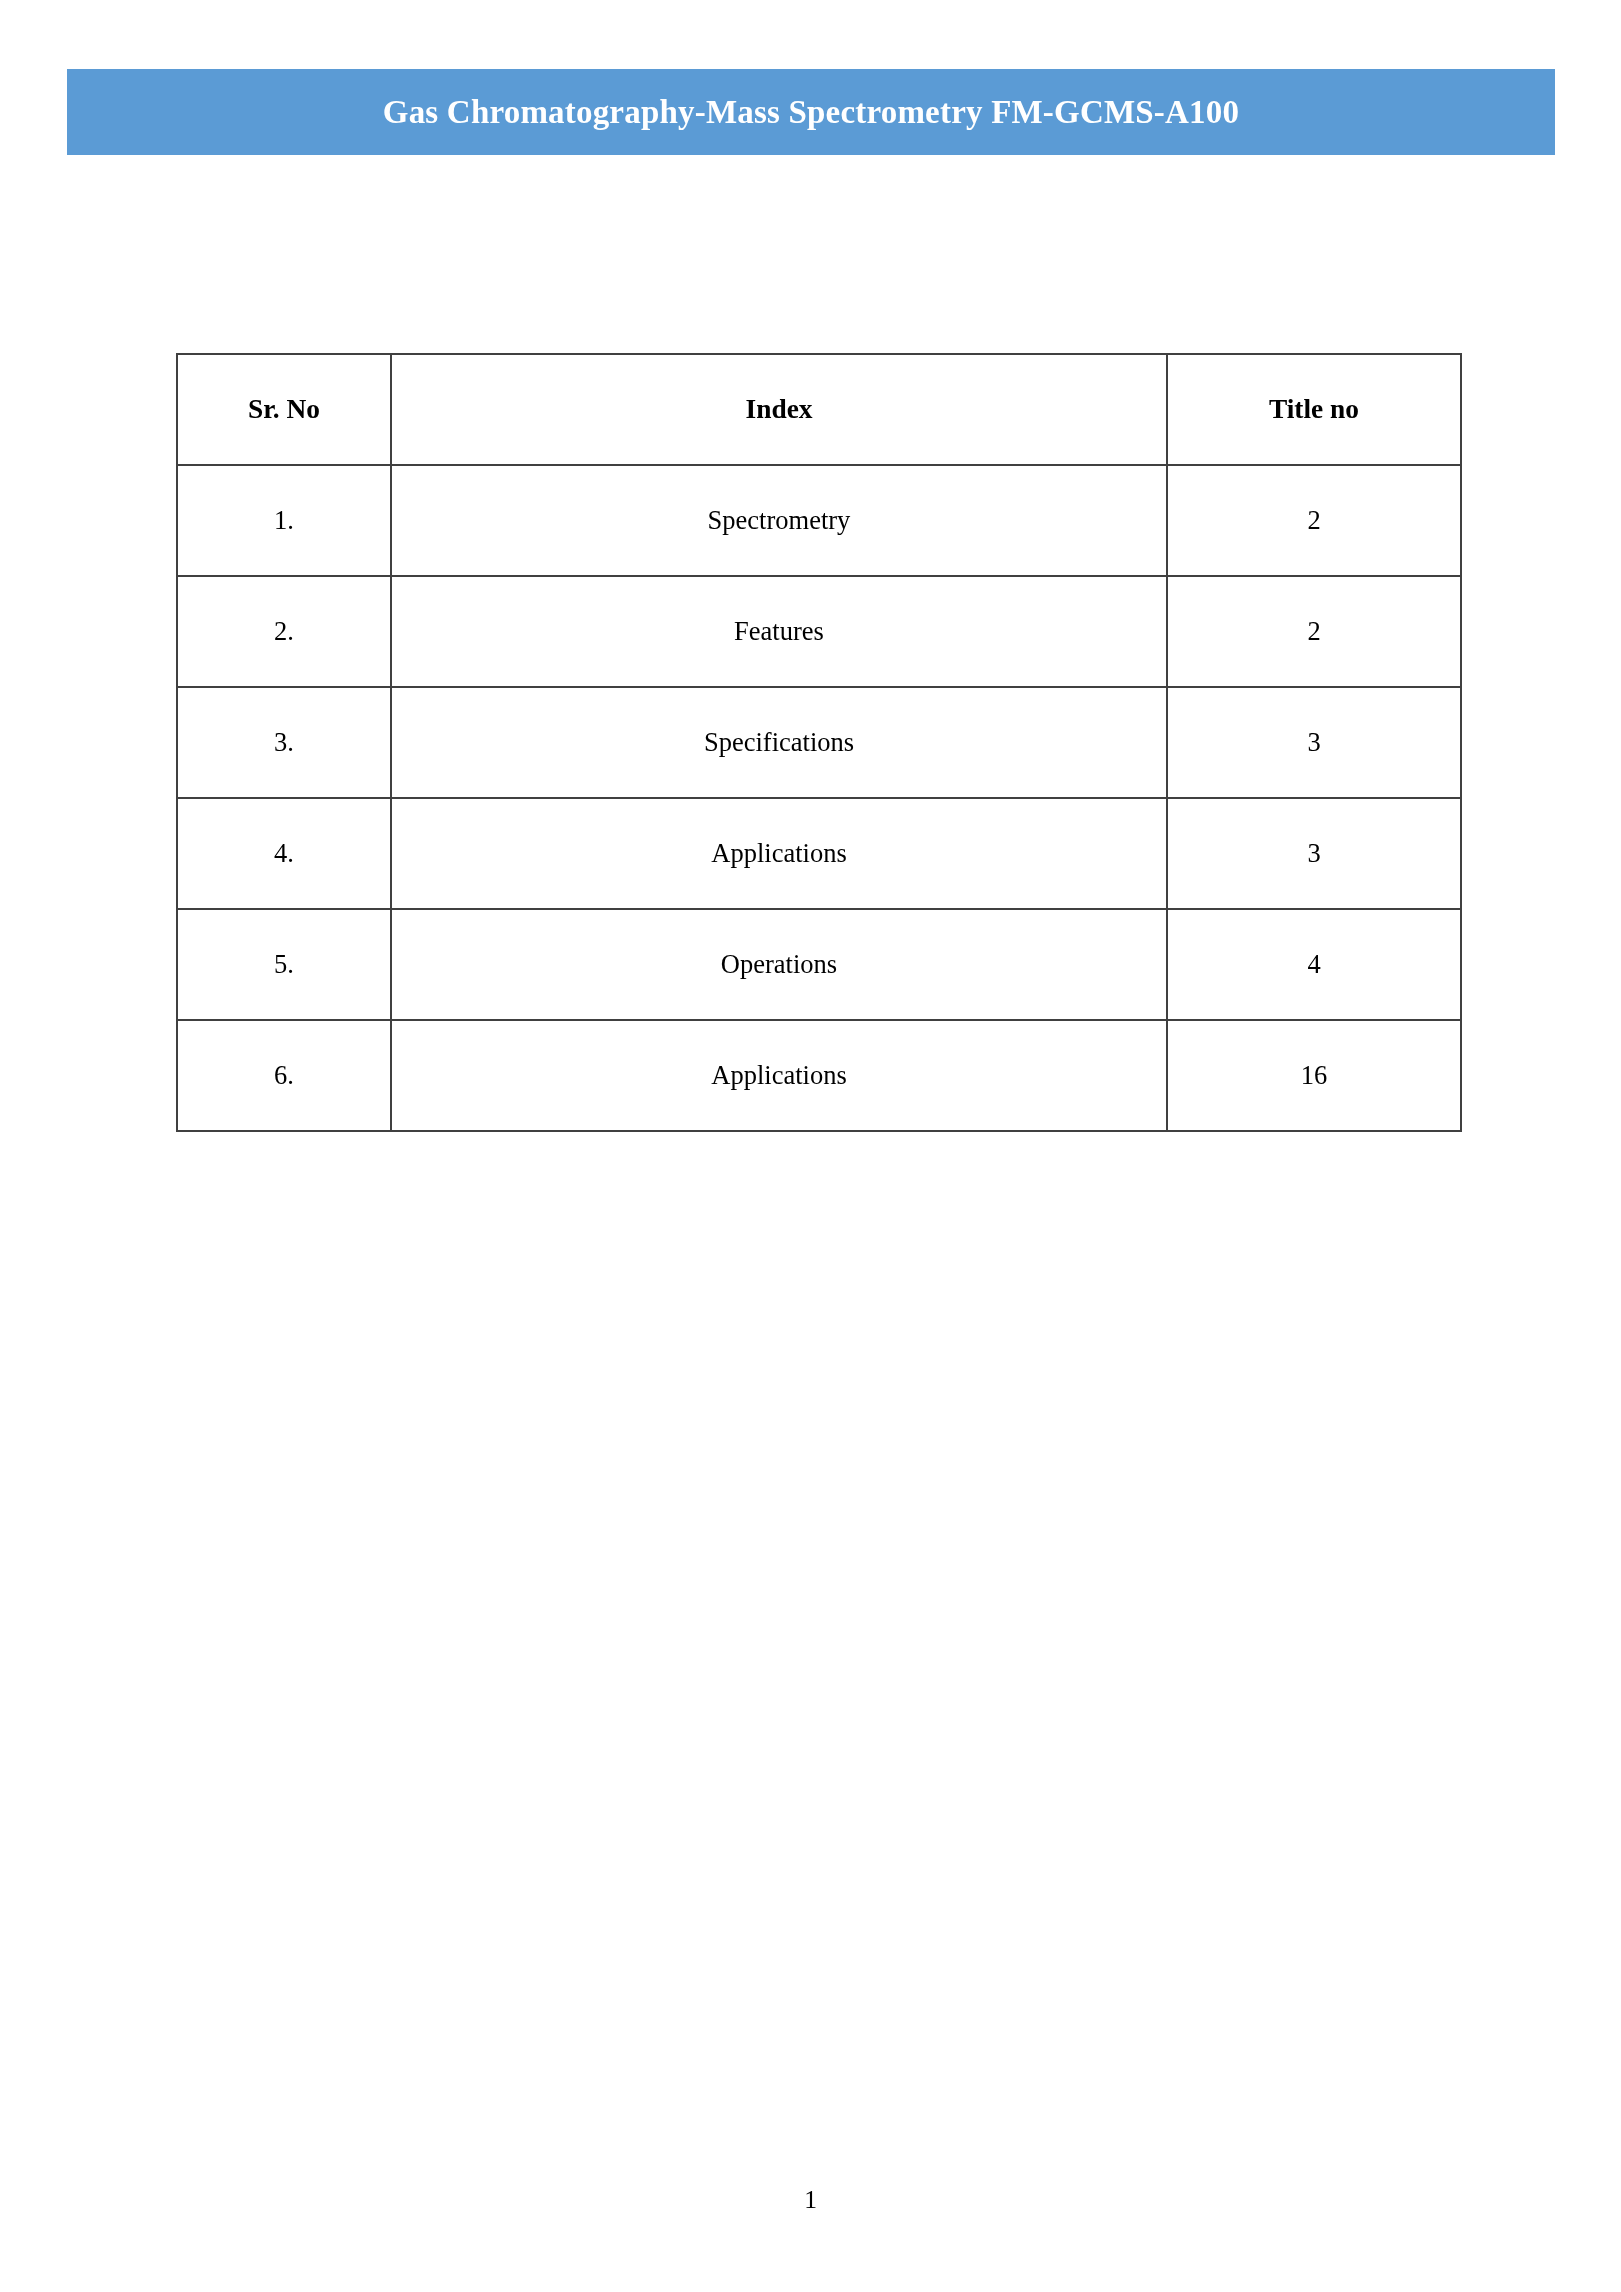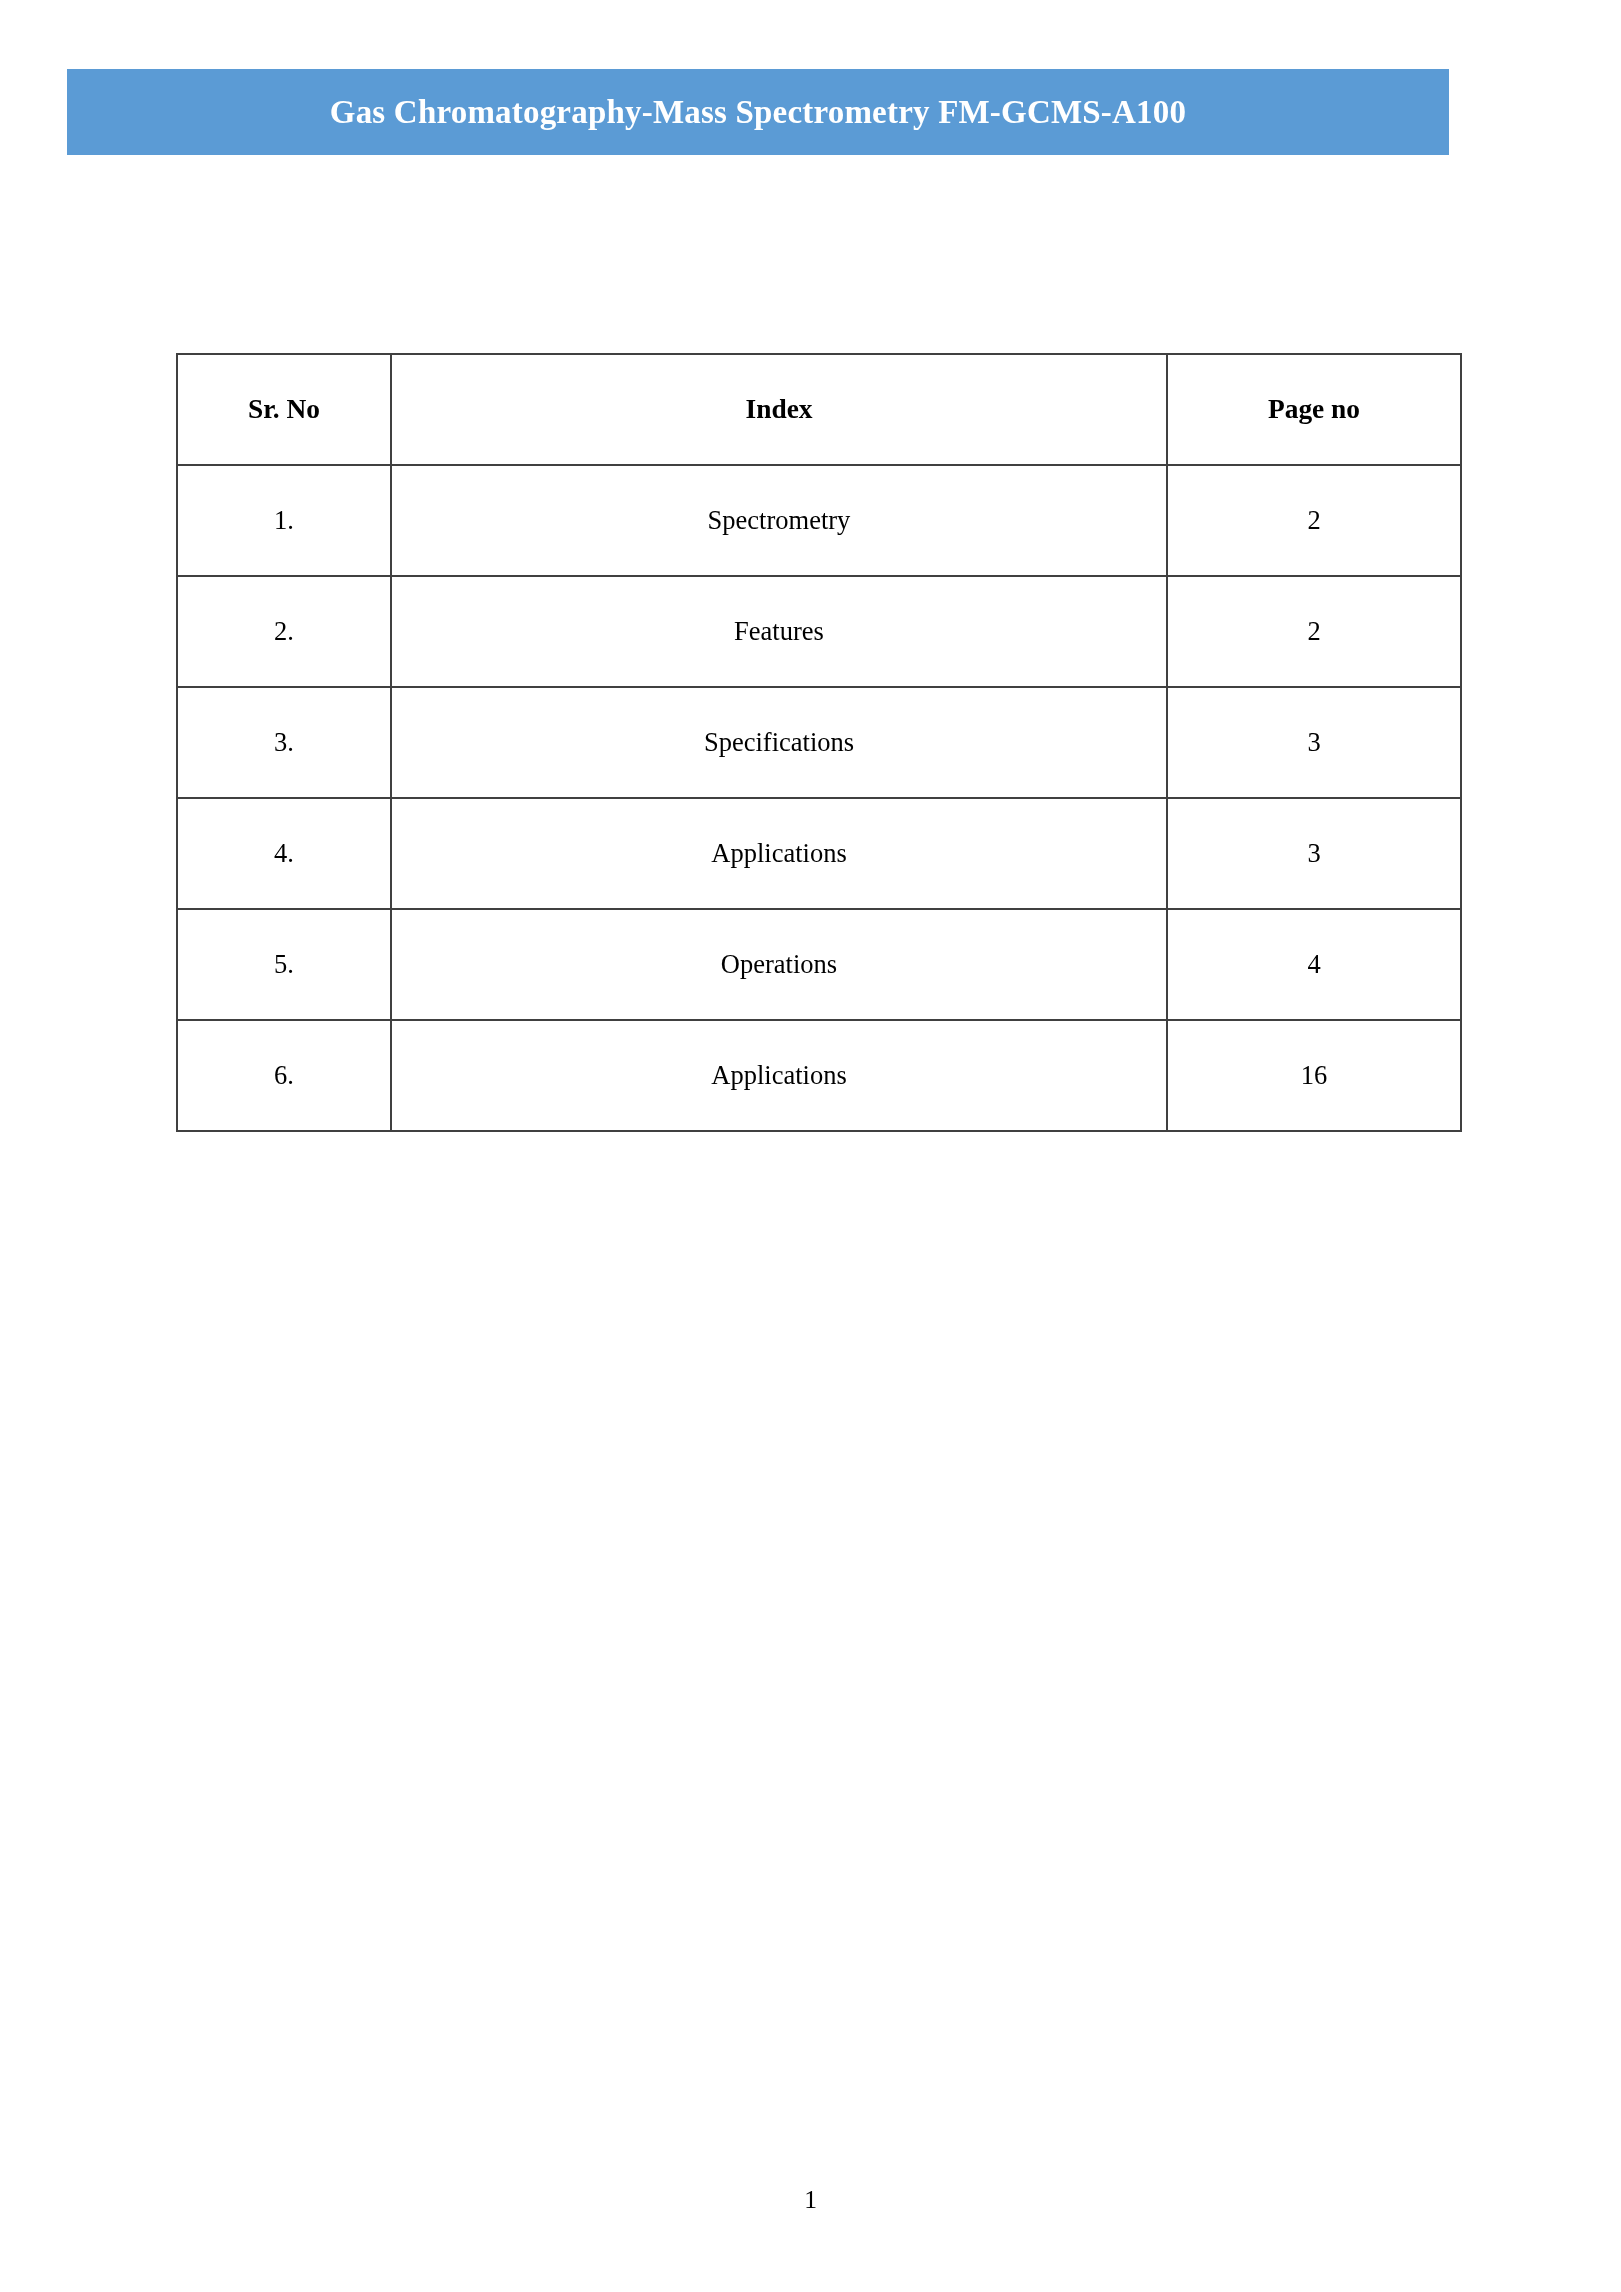--- a/index.html
+++ b/index.html
@@ -15,21 +15,21 @@
     background: #ffffff;
     font-family: "Liberation Serif", "DejaVu Serif", serif;
     color: #000000;
     overflow: hidden;
   }
 
   .banner {
     position: absolute;
     top: 69px;
     left: 67px;
-    width: 1382px;
+    width: 1488px;
     height: 86px;
     background: #5b9bd5;
     display: flex;
     align-items: center;
     justify-content: center;
   }
 
   .banner-title {
     color: #ffffff;
     font-weight: bold;
@@ -101,21 +101,21 @@
   <table class="toc">
     <colgroup>
       <col class="c-sr">
       <col class="c-title">
       <col class="c-page">
     </colgroup>
     <thead>
       <tr>
         <th>Sr. No</th>
         <th>Index</th>
-        <th>Page no</th>
+        <th>Title no</th>
       </tr>
     </thead>
     <tbody>
       <tr>
         <td>1.</td>
         <td>Spectrometry</td>
         <td>2</td>
       </tr>
       <tr>
         <td>2.</td>

